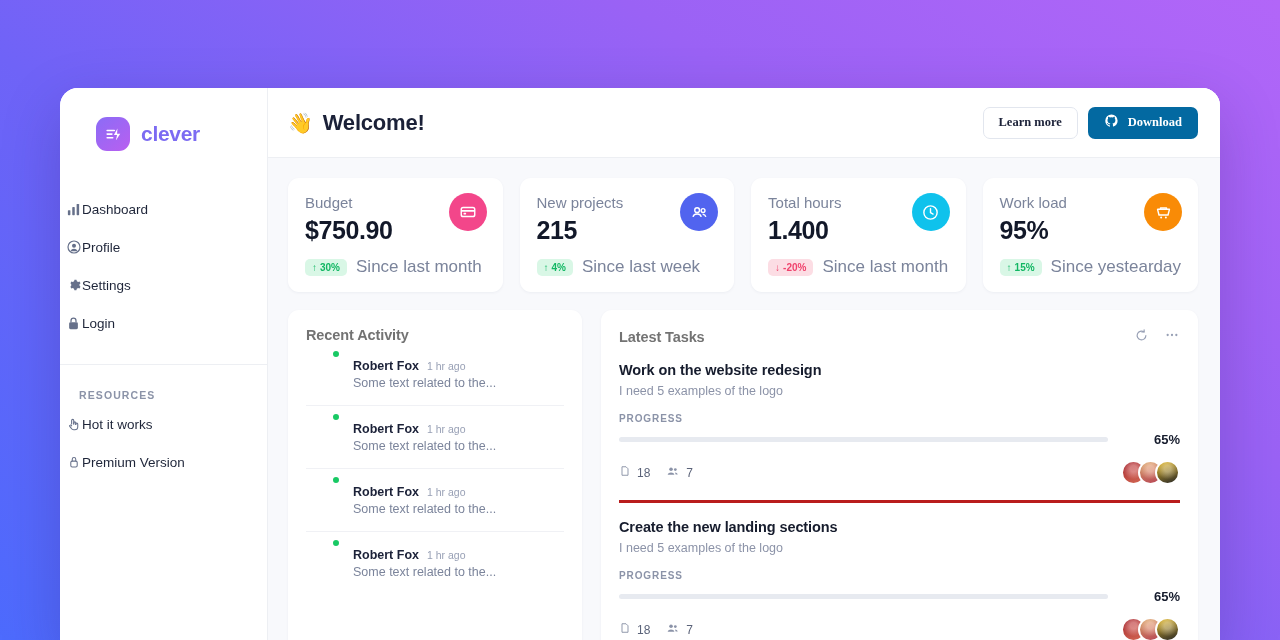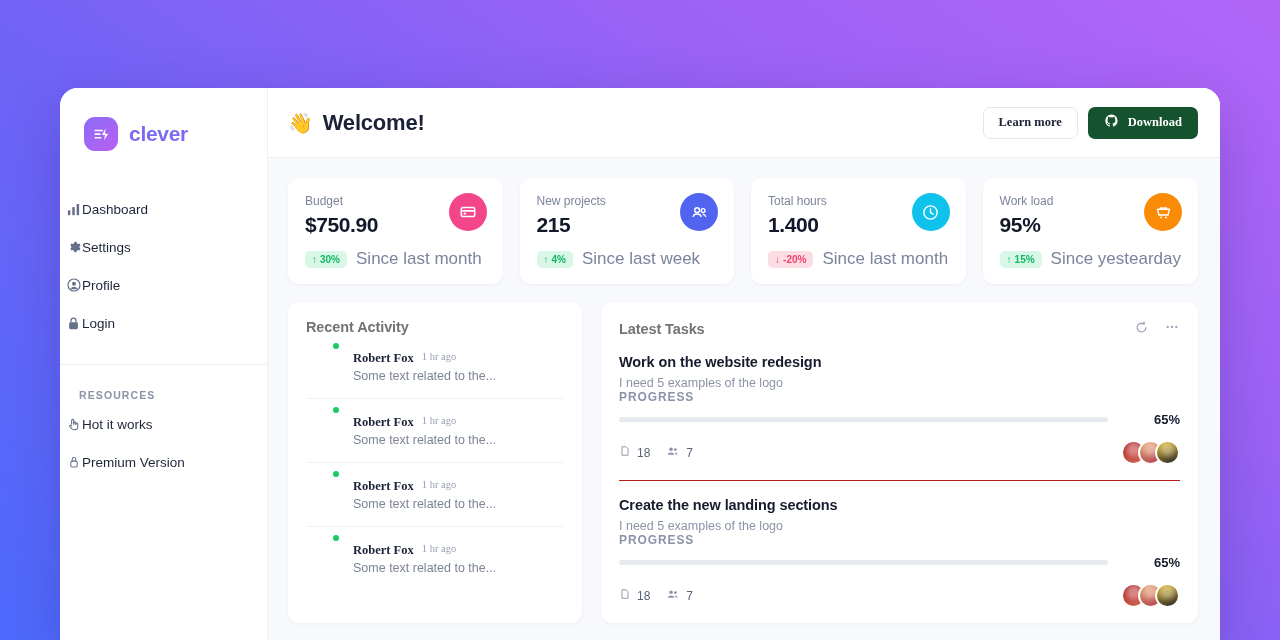--- a/index.html
+++ b/index.html
@@ -31,21 +31,21 @@
     width: 208px;
     flex: 0 0 208px;
     background: #ffffff;
     border-right: 1px solid #edeff3;
     padding: 22px 0 0 0;
   }
   .brand {
     display: flex;
     align-items: center;
     gap: 11px;
-    padding: 0 0 0 24px;
+    padding: 0 0 0 36px;
     height: 48px;
   }
   .brand-mark {
     width: 34px; height: 34px;
     border-radius: 11px;
     background: linear-gradient(140deg, #8b6cf6 0%, #b95ff0 100%);
     display: flex; align-items: center; justify-content: center;
   }
   .brand-name {
     font-size: 21px;
@@ -124,21 +124,21 @@
     border: 1px solid transparent;
     font-family: Liberation Serif, serif;
   }
   .btn-ghost {
     background: #ffffff;
     border-color: #e2e6ee;
     color: #1b2138;
     padding: 0 15px;
   }
   .btn-dark {
-    background: #14532d;
+    background: #0369a1;
     color: #ffffff;
     padding: 0 15px;
     gap: 9px;
   }
 
   #content {
     flex: 1;
     padding: 20px 22px 0 20px;
     overflow: hidden;
   }
@@ -149,23 +149,23 @@
     grid-template-columns: repeat(4, 1fr);
     gap: 17px;
   }
   .stat-card {
     background: #ffffff;
     border-radius: 11px;
     padding: 16px 17px 15px 17px;
     position: relative;
     box-shadow: 0 1px 3px rgba(25, 35, 70, .05);
   }
-  .stat-label { font-size: 12px; color: #7b849b; }
+  .stat-label { font-size: 15px; color: #7b849b; }
   .stat-value {
-    font-size: 21px; font-weight: bold; color: #121829;
+    font-size: 25px; font-weight: bold; color: #121829;
     margin-top: 5px; letter-spacing: -.4px;
   }
   .stat-foot { display: flex; align-items: center; gap: 9px; margin-top: 12px; }
   .pill {
     font-size: 10px; font-weight: bold;
     border-radius: 5px;
     padding: 3px 7px;
     display: inline-flex; align-items: center; gap: 3px;
     white-space: nowrap;
   }
@@ -220,39 +220,39 @@
   }
   .dot-online {
     position: absolute;
     right: -1px; bottom: -1px;
     width: 10px; height: 10px;
     border-radius: 50%;
     background: #18c964;
     border: 2px solid #ffffff;
   }
   .activity-body { min-width: 0; padding-top: 1px; }
-  .activity-top { display: flex; align-items: flex-start; gap: 8px; font-family: Liberation Serif, serif; }
+  .activity-top { display: flex; align-items: center; gap: 8px; }
   .activity-name { font-size: 12.5px; font-weight: bold; color: #1b2138; }
   .activity-time { font-size: 10.5px; color: #98a0b5; }
   .activity-text {
     font-size: 12.5px; color: #7b849b; margin-top: 5px;
     white-space: nowrap; overflow: hidden; text-overflow: ellipsis;
   }
 
   
   .task {
     padding: 16px 0 15px 0;
-    border-bottom: 1px solid #b91c1c;
+    border-bottom: 3px solid #b91c1c;
   }
   .task:last-child { border-bottom: none; }
   .task-title { font-size: 14.5px; font-weight: bold; color: #161c2d; letter-spacing: -.1px; }
   .task-sub { font-size: 12.5px; color: #8c93a8; margin-top: 6px; }
   .progress-label {
-    font-size: 12px; font-weight: bold; letter-spacing: .9px;
-    color: #8b93a8; 
+    font-size: 10px; font-weight: bold; letter-spacing: .9px;
+    color: #8b93a8; margin-top: 15px;
   }
   .progress-row { display: flex; align-items: center; gap: 18px; margin-top: 8px; }
   .progress-track {
     flex: 1;
     height: 5px;
     border-radius: 3px;
     background: #e7eaf0;
     overflow: hidden;
   }
   .progress-fill { height: 100%; border-radius: 3px; }
@@ -290,36 +290,36 @@
           <svg width="15" height="15" viewBox="0 0 24 24" fill="currentColor">
             <rect x="3" y="13" width="4" height="8" rx="1"></rect>
             <rect x="10" y="8" width="4" height="13" rx="1"></rect>
             <rect x="17" y="3" width="4" height="18" rx="1"></rect>
           </svg>
         </span>
         <span class="nav-label">Dashboard</span>
       </div>
       <div class="nav-item">
         <span class="nav-icon">
-          <svg width="16" height="16" viewBox="0 0 24 24" fill="currentColor">
-            <path d="M12 8.2a3.8 3.8 0 100 7.6 3.8 3.8 0 000-7.6zm0 5.9a2.1 2.1 0 110-4.2 2.1 2.1 0 010 4.2z"></path>
-            <path d="M20.3 13.1l-.1-2.2 1.6-1.5-1.5-2.6-2.1.6-1.9-1.1L15.7 4h-3l-.6 2.3-1.9 1.1-2.1-.6L6.6 9.4l1.6 1.5-.1 2.2-1.6 1.5 1.5 2.6 2.1-.6 1.9 1.1.6 2.3h3l.6-2.3 1.9-1.1 2.1.6 1.5-2.6-1.4-1.5z"></path>
-          </svg>
-        </span>
-        <span class="nav-label">Settings</span>
-      </div>
-      <div class="nav-item">
-        <span class="nav-icon">
           <svg width="16" height="16" viewBox="0 0 24 24" fill="none" stroke="currentColor" stroke-width="1.8">
             <circle cx="12" cy="12" r="9"></circle>
             <circle cx="12" cy="10" r="3" fill="currentColor" stroke="none"></circle>
             <path d="M6.5 18.5c1.2-2.6 3.2-3.8 5.5-3.8s4.3 1.2 5.5 3.8" fill="currentColor" stroke="none"></path>
           </svg>
         </span>
         <span class="nav-label">Profile</span>
+      </div>
+      <div class="nav-item">
+        <span class="nav-icon">
+          <svg width="16" height="16" viewBox="0 0 24 24" fill="currentColor">
+            <path d="M12 8.2a3.8 3.8 0 100 7.6 3.8 3.8 0 000-7.6zm0 5.9a2.1 2.1 0 110-4.2 2.1 2.1 0 010 4.2z"></path>
+            <path d="M20.3 13.1l-.1-2.2 1.6-1.5-1.5-2.6-2.1.6-1.9-1.1L15.7 4h-3l-.6 2.3-1.9 1.1-2.1-.6L6.6 9.4l1.6 1.5-.1 2.2-1.6 1.5 1.5 2.6 2.1-.6 1.9 1.1.6 2.3h3l.6-2.3 1.9-1.1 2.1.6 1.5-2.6-1.4-1.5z"></path>
+          </svg>
+        </span>
+        <span class="nav-label">Settings</span>
       </div>
       <div class="nav-item">
         <span class="nav-icon">
           <svg width="15" height="15" viewBox="0 0 24 24" fill="currentColor">
             <path d="M7 10V7.5a5 5 0 0110 0V10h-2V7.5a3 3 0 10-6 0V10H7z"></path>
             <rect x="5" y="10" width="14" height="11" rx="2.2"></rect>
           </svg>
         </span>
         <span class="nav-label">Login</span>
       </div>

